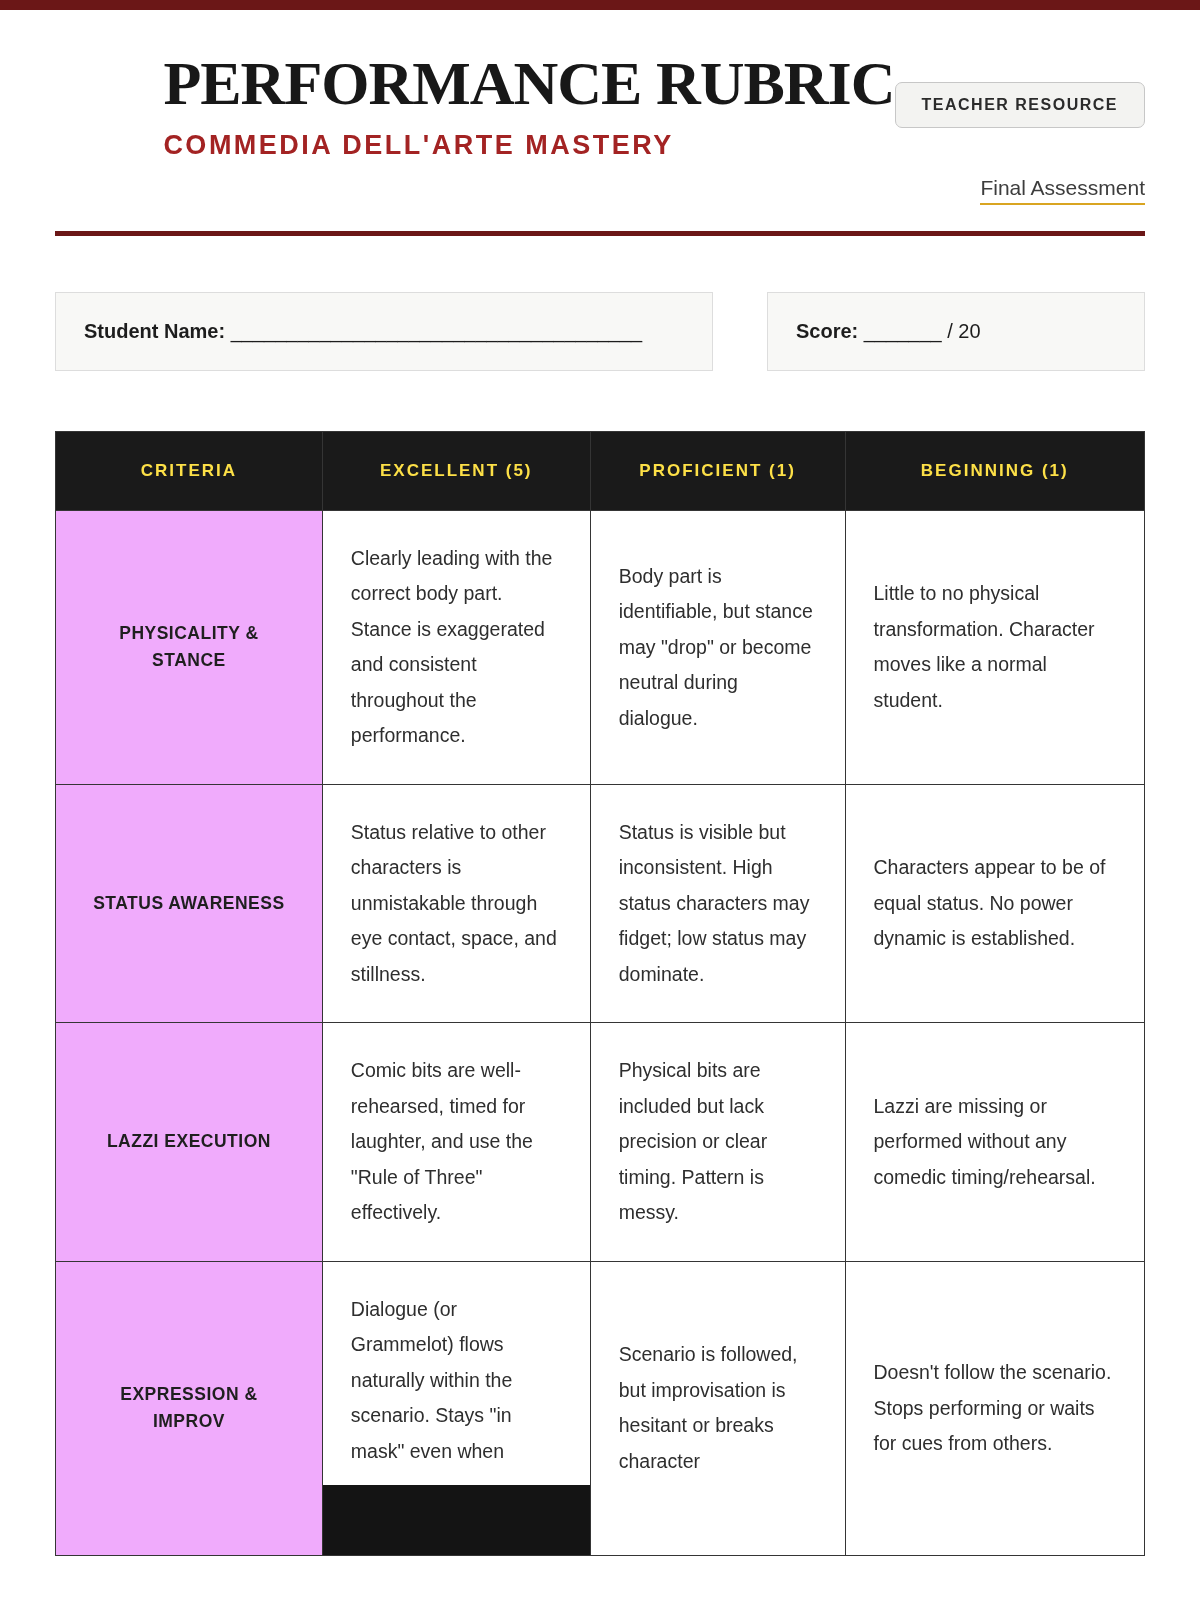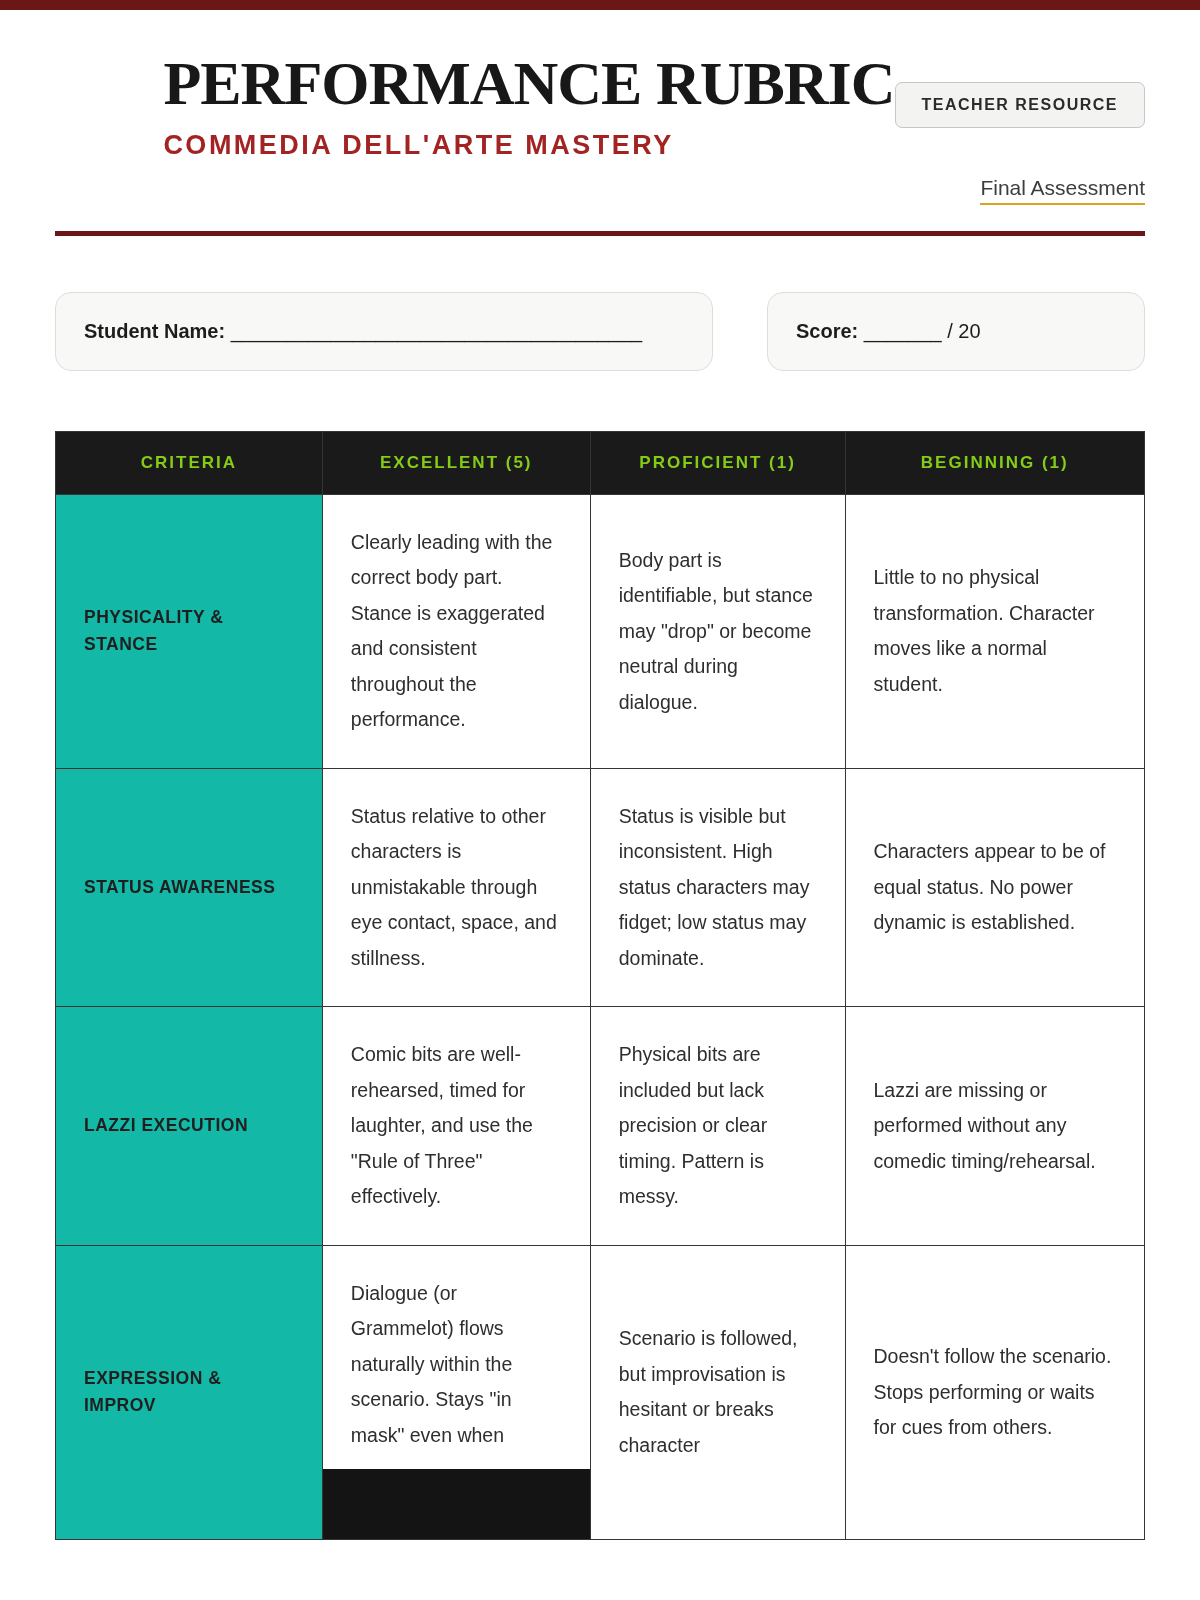--- a/index.html
+++ b/index.html
@@ -74,21 +74,21 @@
 
   
   .fields {
     display: flex;
     gap: 54px;
     margin-top: 56px;
   }
   .field-box {
     background: #f8f8f6;
     border: 1px solid #dddddd;
-    border-radius: 16px;
+    border-radius: 0;
     padding: 27px 28px;
     font-size: 20px;
     color: #1d1d1d;
     white-space: nowrap;
     overflow: hidden;
   }
   .name-box { width: 658px; }
   .score-box { width: 378px; }
   .field-label { font-weight: bold; }
   .blank { color: #1d1d1d; }
@@ -98,30 +98,30 @@
     width: 100%;
     border-collapse: collapse;
     margin-top: 60px;
     table-layout: fixed;
   }
   table.rubric th, table.rubric td {
     border: 1.5px solid #353535;
   }
   thead th {
     background: #1a1a1a;
-    color: #84cc16;
+    color: #fde047;
     font-size: 17px;
     font-weight: bold;
     letter-spacing: 2px;
-    padding: 21px 8px;
+    padding: 29px 8px;
     text-align: center;
   }
   tbody th.crit {
-    background: #14b8a6;
-    text-align: left;
+    background: #f0abfc;
+    text-align: center;
     font-size: 17.5px;
     font-weight: bold;
     letter-spacing: 0.5px;
     line-height: 1.55;
     padding: 28px;
     vertical-align: middle;
     color: #1f1f1f;
   }
   tbody td {
     background: #ffffff;

